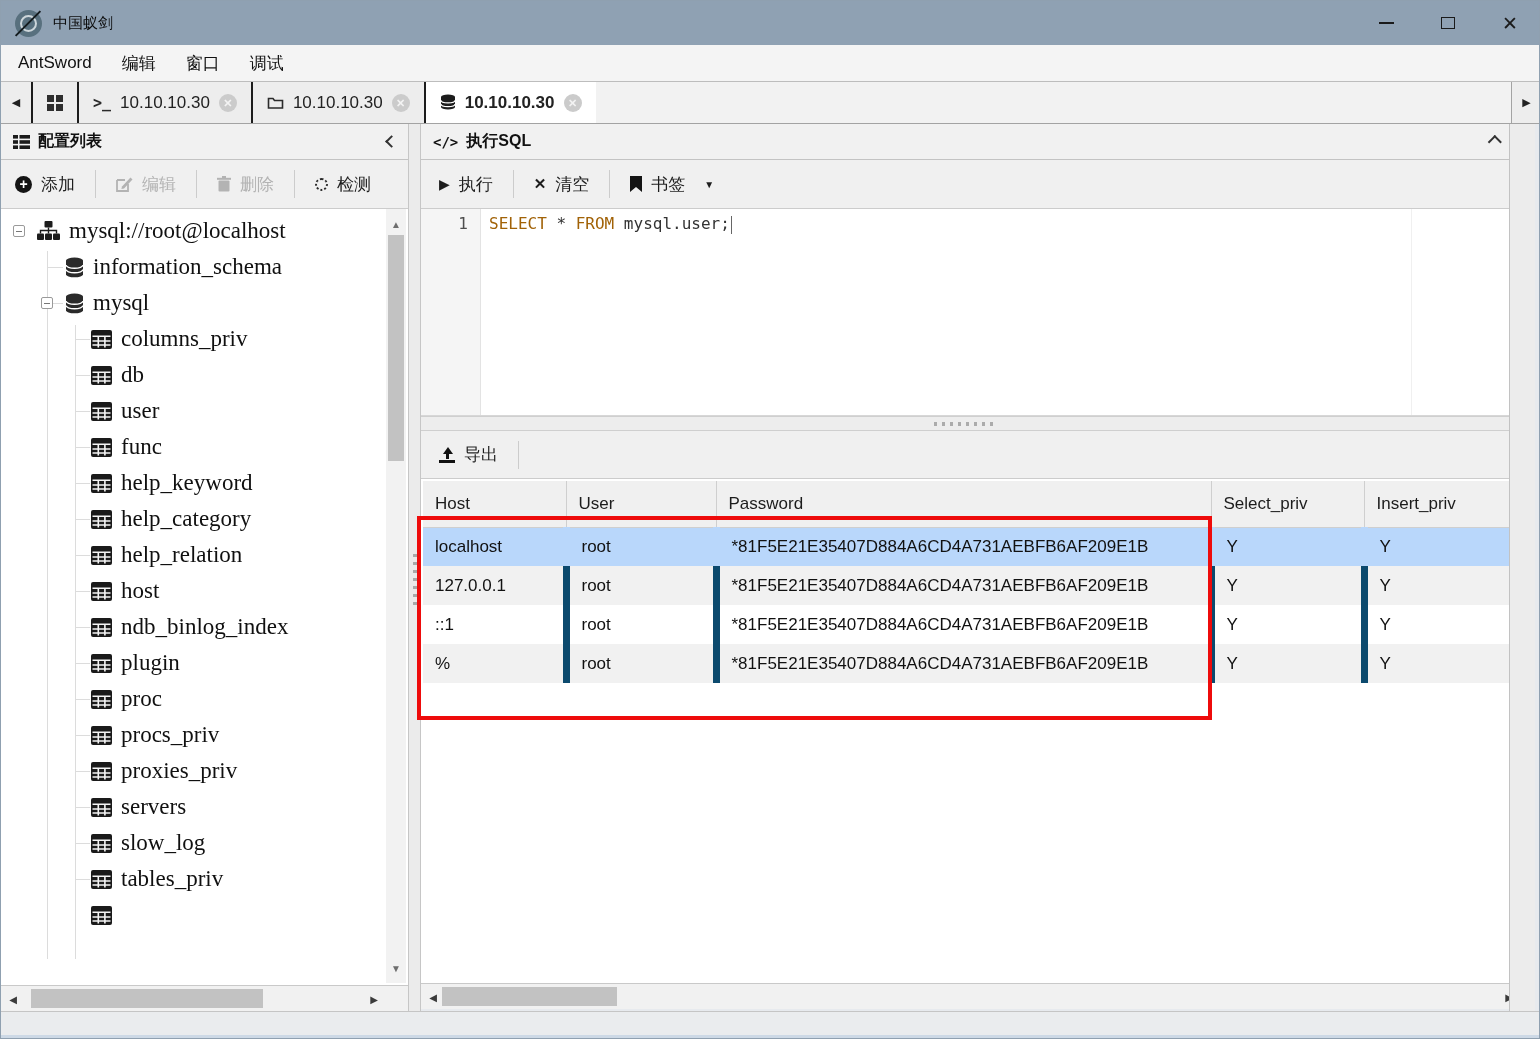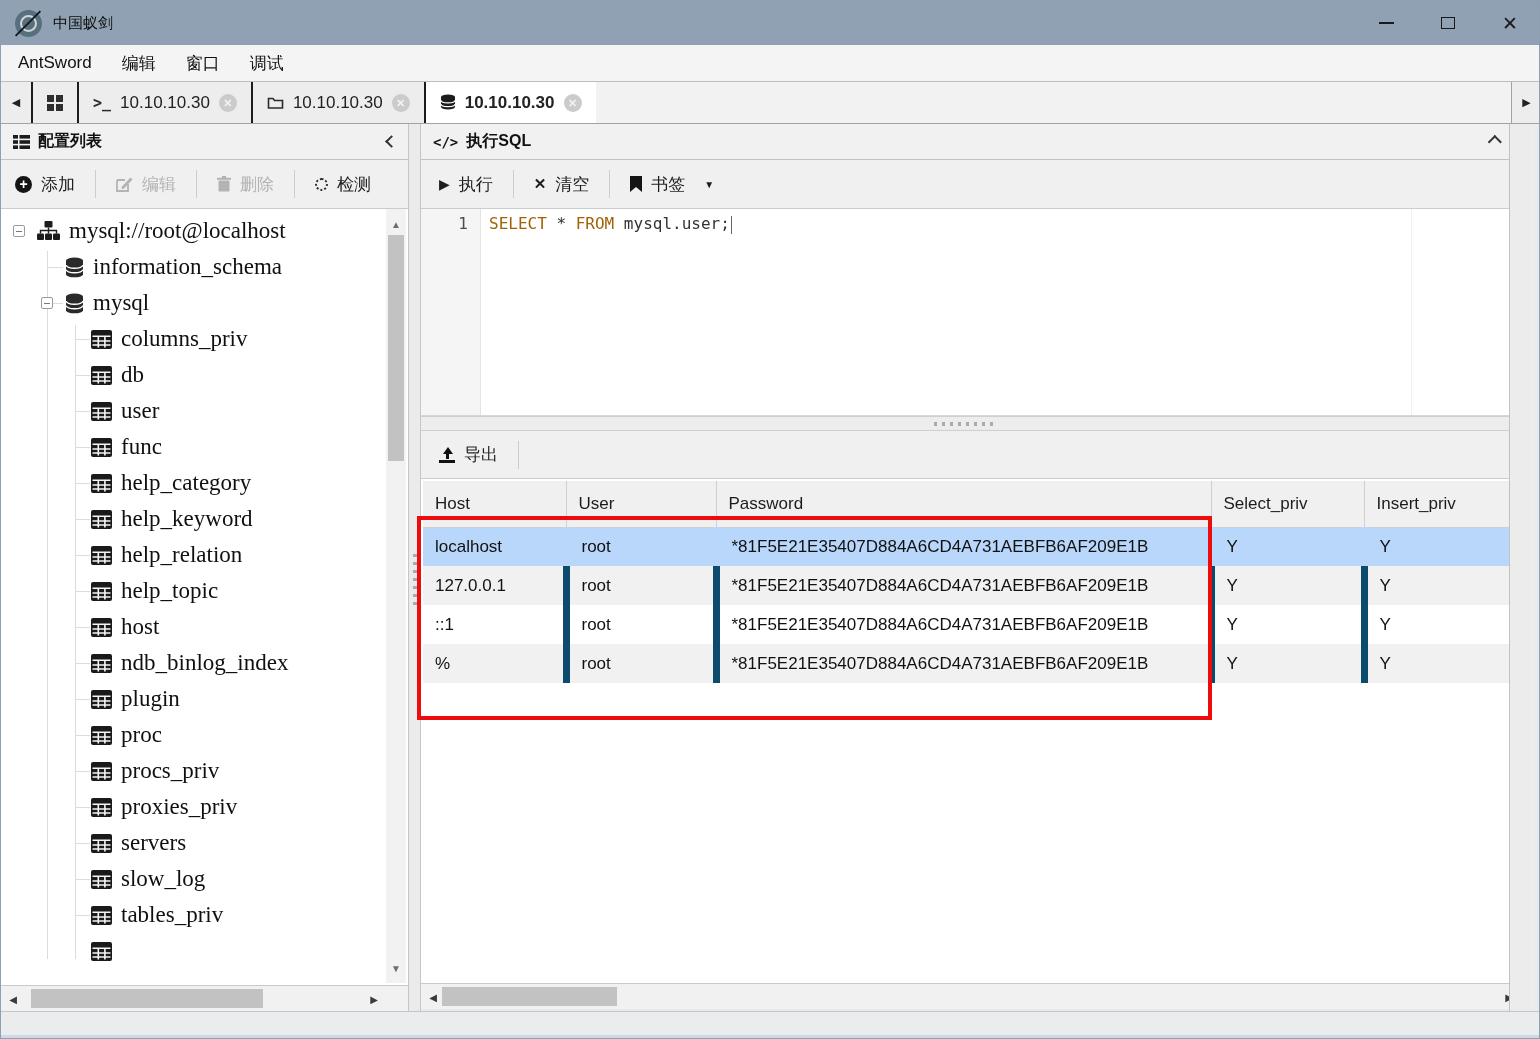--- a/index.html
+++ b/index.html
@@ -369,63 +369,49 @@
 
     <span class="ticon icon-tbl">
       <svg width="21" height="19" viewBox="0 0 21 19">
             <rect x="0" y="0" width="21" height="19" rx="2" fill="#1a1a1a"></rect>
             <g stroke="#f5f5f5" stroke-width="1.6">
               <path d="M1.5 6.2 h18 M1.5 11 h18 M1.5 15 h18"></path>
               <path d="M7.3 6.2 v11.2 M13.9 6.2 v11.2"></path>
             </g>
           </svg>
     </span>
+    <span class="tlabel">help_keyword</span>
+  </div>
+      <div class="titem lv2">
+    <span class="stub"></span>
+
+    <span class="ticon icon-tbl">
+      <svg width="21" height="19" viewBox="0 0 21 19">
+            <rect x="0" y="0" width="21" height="19" rx="2" fill="#1a1a1a"></rect>
+            <g stroke="#f5f5f5" stroke-width="1.6">
+              <path d="M1.5 6.2 h18 M1.5 11 h18 M1.5 15 h18"></path>
+              <path d="M7.3 6.2 v11.2 M13.9 6.2 v11.2"></path>
+            </g>
+          </svg>
+    </span>
     <span class="tlabel">help_category</span>
   </div>
       <div class="titem lv2">
     <span class="stub"></span>
 
     <span class="ticon icon-tbl">
       <svg width="21" height="19" viewBox="0 0 21 19">
             <rect x="0" y="0" width="21" height="19" rx="2" fill="#1a1a1a"></rect>
             <g stroke="#f5f5f5" stroke-width="1.6">
               <path d="M1.5 6.2 h18 M1.5 11 h18 M1.5 15 h18"></path>
               <path d="M7.3 6.2 v11.2 M13.9 6.2 v11.2"></path>
             </g>
           </svg>
     </span>
-    <span class="tlabel">help_keyword</span>
-  </div>
-      <div class="titem lv2">
-    <span class="stub"></span>
-
-    <span class="ticon icon-tbl">
-      <svg width="21" height="19" viewBox="0 0 21 19">
-            <rect x="0" y="0" width="21" height="19" rx="2" fill="#1a1a1a"></rect>
-            <g stroke="#f5f5f5" stroke-width="1.6">
-              <path d="M1.5 6.2 h18 M1.5 11 h18 M1.5 15 h18"></path>
-              <path d="M7.3 6.2 v11.2 M13.9 6.2 v11.2"></path>
-            </g>
-          </svg>
-    </span>
     <span class="tlabel">help_relation</span>
-  </div>
-      <div class="titem lv2">
-    <span class="stub"></span>
-
-    <span class="ticon icon-tbl">
-      <svg width="21" height="19" viewBox="0 0 21 19">
-            <rect x="0" y="0" width="21" height="19" rx="2" fill="#1a1a1a"></rect>
-            <g stroke="#f5f5f5" stroke-width="1.6">
-              <path d="M1.5 6.2 h18 M1.5 11 h18 M1.5 15 h18"></path>
-              <path d="M7.3 6.2 v11.2 M13.9 6.2 v11.2"></path>
-            </g>
-          </svg>
-    </span>
-    <span class="tlabel">help_topic</span>
   </div>
       <div class="titem lv2">
     <span class="stub"></span>
 
     <span class="ticon icon-tbl">
       <svg width="21" height="19" viewBox="0 0 21 19">
             <rect x="0" y="0" width="21" height="19" rx="2" fill="#1a1a1a"></rect>
             <g stroke="#f5f5f5" stroke-width="1.6">
               <path d="M1.5 6.2 h18 M1.5 11 h18 M1.5 15 h18"></path>
               <path d="M7.3 6.2 v11.2 M13.9 6.2 v11.2"></path>

